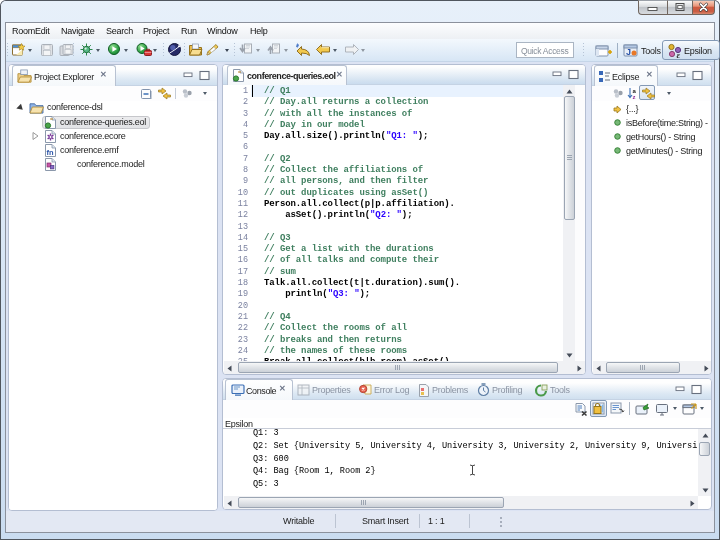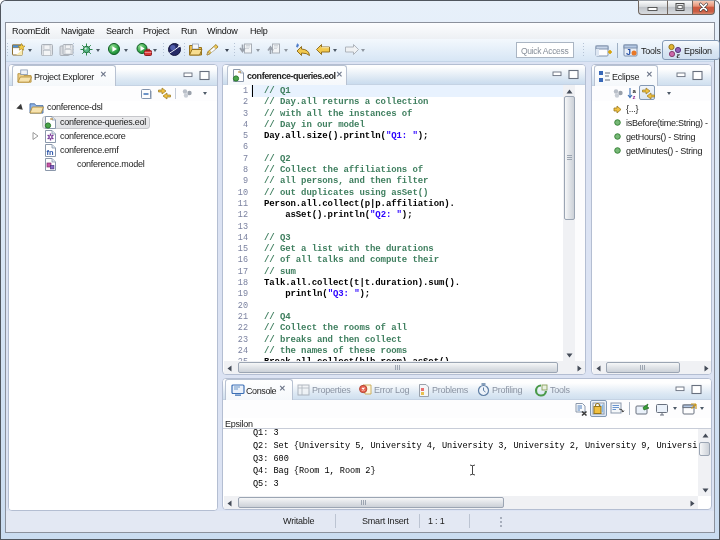--- a/index.html
+++ b/index.html
@@ -356,21 +356,21 @@
 
 <b class="c">// Q3</b>
 <b class="c">// Get a list with the durations</b>
 <b class="c">// of all talks and compute their</b>
 <b class="c">// sum</b>
 Talk.all.collect(t|t.duration).sum().
     println(<i>"Q3: "</i>);
 
 <b class="c">// Q4</b>
 <b class="c">// Collect the rooms of all</b>
-<b class="c">// breaks and then collect</b>
+<b class="c">// breaks and then returns</b>
 <b class="c">// the names of these rooms</b>
 Break.all.collect(b|b.room).asSet()</pre>
   </div>
   <div class="sb" style="left:340px;top:20px;width:12px;height:276px"></div>
   <svg style="left:343px;top:24px" width="7" height="5" viewBox="0 0 7 5">
         <path d="M0.5 4.5 L3.5 0.5 L6.5 4.5 Z" fill="#454c58"></path>
       </svg>
   <svg style="left:343px;top:288px" width="7" height="5" viewBox="0 0 7 5">
         <path d="M0.5 0.5 L3.5 4.5 L6.5 0.5 Z" fill="#454c58"></path>
       </svg>

